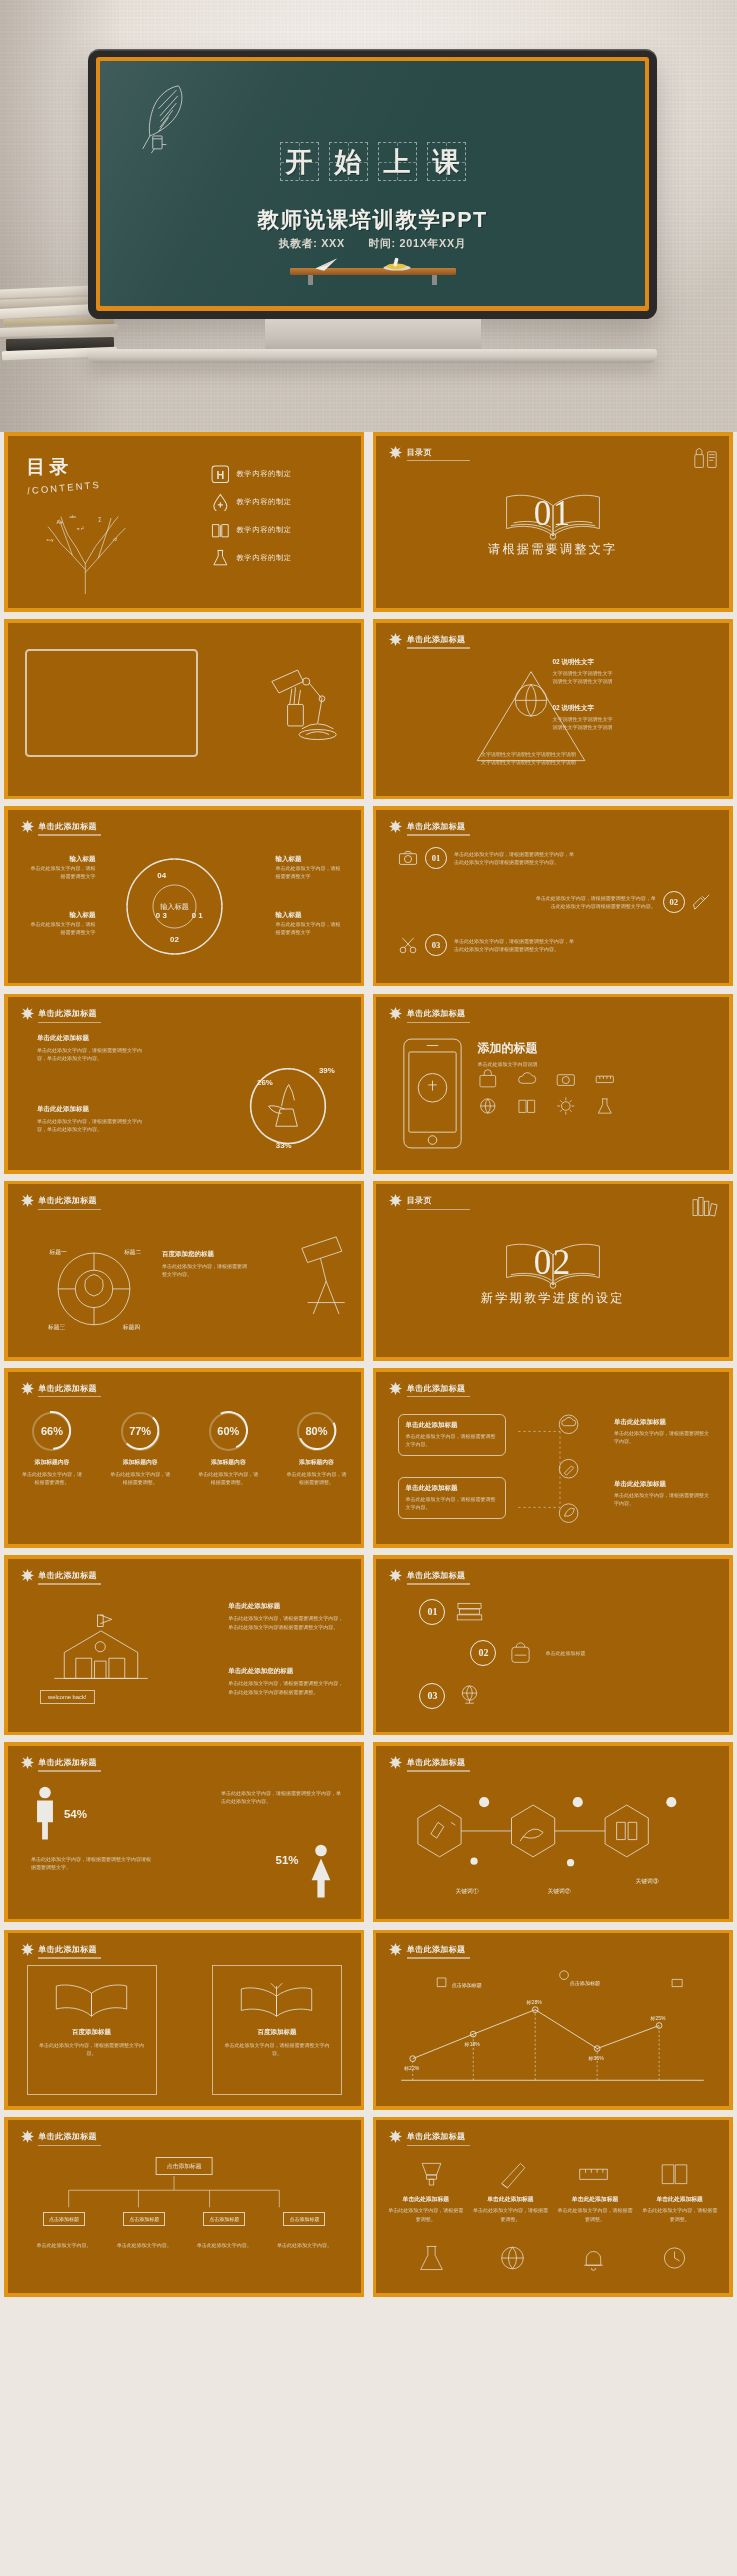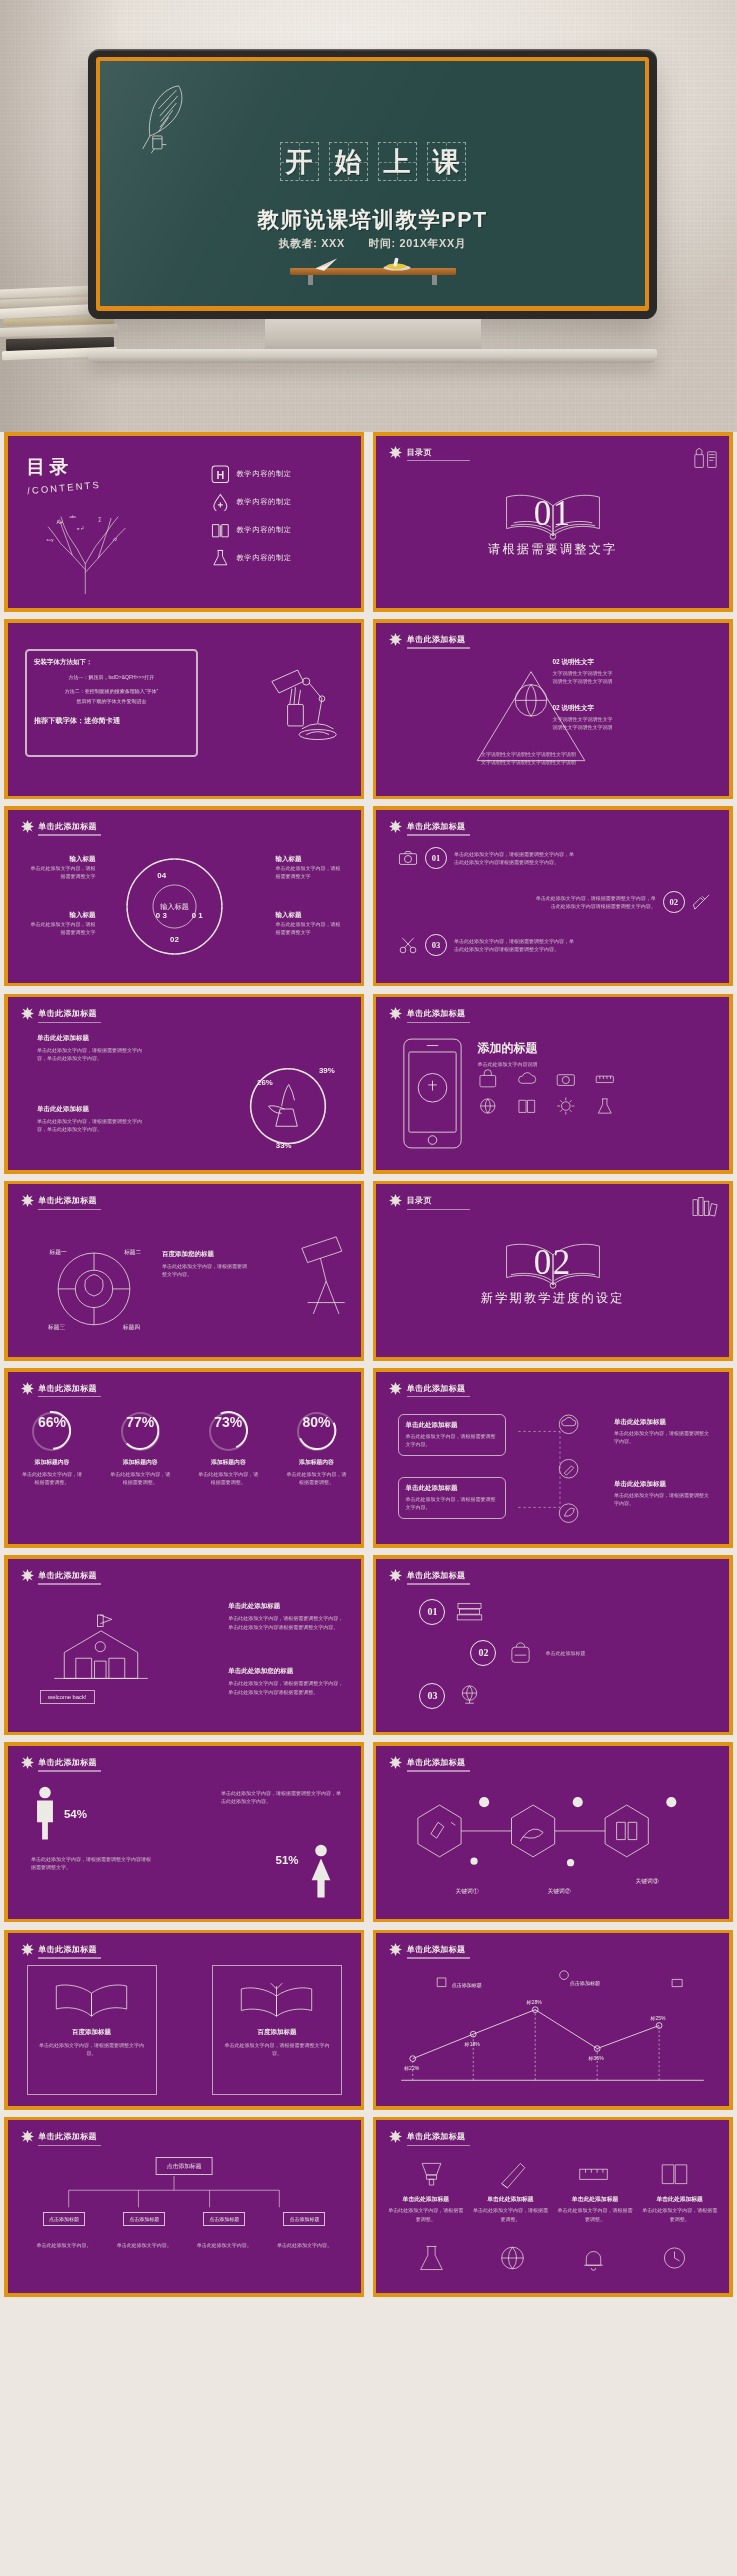--- a/index.html
+++ b/index.html
@@ -103,21 +103,21 @@
   
   .grid{
     position:absolute; top:432px; left:0; width:737px;
     display:grid; grid-template-columns:1fr 1fr; gap:7.2px 8.6px;
     padding:0 4.3px;
   }
   .slide{
     position:relative; height:180px; background:#e09412; padding:3.6px;
   }
   .slide .inner{
-    position:relative; width:100%; height:100%; background:#701a75; overflow:hidden;
+    position:relative; width:100%; height:100%; background:#a16207; overflow:hidden;
     color:#eceae4;
     text-decoration:underline;
   }
 
   .chalk-hd{
     position:absolute; left:13px; top:10px; display:flex; align-items:center; gap:4.3px;
   }
   .chalk-hd .burst{ width:13px; height:13px; flex:0 0 13px;}
   .chalk-hd .t{ font-size:8px; font-weight:700; letter-spacing:0.4px; color:#eceae4; white-space:nowrap;}
   .chalk-hd .ul{
@@ -127,22 +127,22 @@
 
   .centered{ position:absolute; inset:0; display:flex; align-items:center; justify-content:center; flex-direction:column;}
 
   .bignum{ font-size:35px; color:#f0eee8; font-family:"Liberation Serif", serif; letter-spacing:1.4px;}
   .sec-title{ font-size:12.2px; color:#f0eee8; letter-spacing:2.2px; margin-top:7.2px;}
   .ph-sm{ font-size:5px; color:rgba(236,234,228,.78); line-height:1.65;}
   .ph-ttl{ font-size:6.5px; color:#f0eee8; font-weight:700;}
 
   .ring{
     border-radius:50%; border:2.2px solid rgba(236,234,228,.30);
-    display:flex; align-items:flex-start; justify-content:center;
-    font-size:14px; font-weight:700; color:#f0eee8; position:relative;
+    display:flex; align-items:center; justify-content:center;
+    font-size:11px; font-weight:700; color:#f0eee8; position:relative;
   }
   .ring .arc{ position:absolute; inset:-2.2px; border-radius:50%;
     border:2.2px solid transparent; border-top-color:#f0eee8; border-right-color:#f0eee8;}
   .circ-num{
     width:21.6px; height:21.6px; border-radius:50%; border:1.1px solid #eceae4;
     display:flex; align-items:center; justify-content:center; font-size:8.6px;
     font-weight:700; color:#f0eee8; font-family:"Liberation Serif", serif;
   }
   svg{ display:block; }
   .tocitem{ display:flex; align-items:center; gap:7.2px; margin-bottom:9.4px;}
@@ -302,29 +302,20 @@
         <span class="bignum">01</span>
       </div>
       <div class="sec-title">请根据需要调整文字</div>
     </div>
   </div>
     </div>
 
   <div class="slide">
       <div class="inner">
     <div style="position:absolute;left:17.3px;top:26px;width:173px;height:108px;border:2.2px solid rgba(236,234,228,.75);border-radius:4.3px"></div>
-    <div style="position:absolute;left:26px;top:35px;width:155px;color:#eceae4;text-align:center">
-      <div style="font-size:6.5px;text-align:left;font-weight:700;margin-bottom:5.8px">安装字体方法如下：</div>
-      <div style="font-size:5px;line-height:1.9;opacity:.9">
-        <div>方法一：解压后，lsdO&gt;&amp;QFH&gt;&gt;&gt;打开</div>
-        <div style="margin-top:5px">方法二：在控制面板的搜索条理输入“字体”</div>
-        <div>然后将下载的字体文件复制进去</div>
-      </div>
-      <div style="font-size:7.2px;font-weight:700;margin-top:10px;text-align:left">推荐下载字体：迷你简卡通</div>
-    </div>
     <svg style="position:absolute;right:16px;top:37px" width="79" height="86" viewBox="0 0 110 120">
       <g stroke="#e6e3db" stroke-width="1.2" fill="none">
         <path d="M8 30 L44 14 L52 30 L18 46 Z"></path>
             <circle cx="56" cy="30" r="5"></circle>
         <path d="M60 32 L78 54 M78 54 L72 88"></path>
             <circle cx="78" cy="54" r="4"></circle>
         <path d="M50 96 q22 -14 44 0 M56 104 q16 -8 32 0"></path>
         <ellipse cx="72" cy="104" rx="26" ry="7"></ellipse>
         <rect x="30" y="62" width="22" height="30" rx="2"></rect>
         <path d="M33 62 L36 40 M39 62 L41 38 M45 62 L48 42"></path>
@@ -647,21 +638,21 @@
         <div class="ring" style="width:39px;height:39px;margin:0 auto">
               <span class="arc" style="transform:rotate(90deg)"></span>
               <span>77%</span>
             </div>
         <div class="ph-ttl" style="margin-top:7.2px;font-size:5.8px">添加标题内容</div>
         <div class="ph-sm" style="margin-top:2.9px">单击此处添加文字内容，请根据需要调整。</div>
       </div>
       <div style="text-align:center;width:62px">
         <div class="ring" style="width:39px;height:39px;margin:0 auto">
               <span class="arc" style="transform:rotate(20deg)"></span>
-              <span>73%</span>
+              <span>60%</span>
             </div>
         <div class="ph-ttl" style="margin-top:7.2px;font-size:5.8px">添加标题内容</div>
         <div class="ph-sm" style="margin-top:2.9px">单击此处添加文字内容，请根据需要调整。</div>
       </div>
       <div style="text-align:center;width:62px">
         <div class="ring" style="width:39px;height:39px;margin:0 auto">
               <span class="arc" style="transform:rotate(110deg)"></span>
               <span>80%</span>
             </div>
         <div class="ph-ttl" style="margin-top:7.2px;font-size:5.8px">添加标题内容</div>

